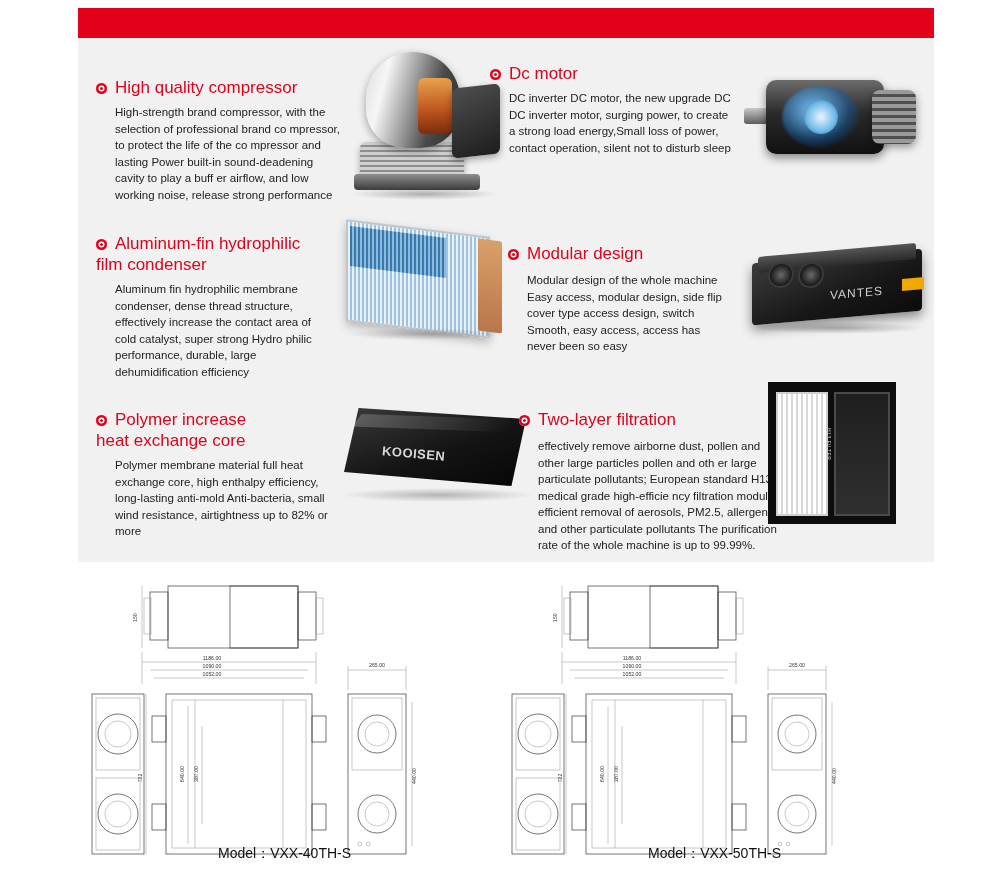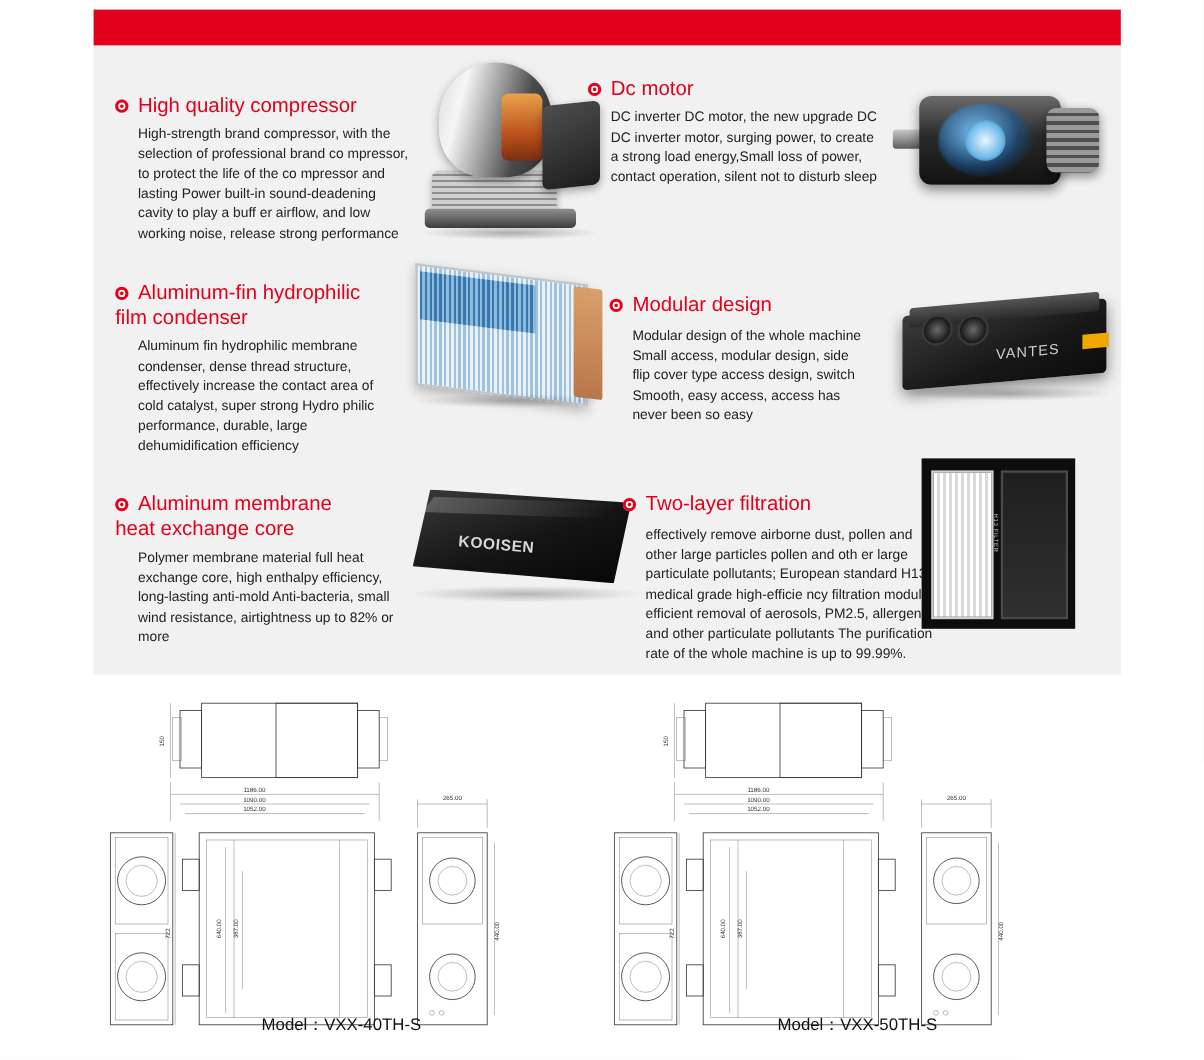--- a/index.html
+++ b/index.html
@@ -271,36 +271,36 @@
     <div class="cond-core"></div>
     <div class="cond-blue"></div>
     <div class="cond-end"></div>
     <div class="cond-shadow"></div>
   </div>
 
   <div class="feature" style="left:508px;top:222px;width:240px;">
     <div class="f-title">
       <span class="bullet"></span><span class="t">Modular design</span>
     </div>
-    <div class="f-body" style="margin-left:19px;width:195px;margin-top:8px;">Modular design of the whole machine Small access, modular design, side flip cover type access design, switch Smooth, easy access, access has never been so easy</div>
+    <div class="f-body" style="margin-left:19px;width:195px;margin-top:8px;">Modular design of the whole machine Easy access, modular design, side flip cover type access design, switch Smooth, easy access, access has never been so easy</div>
   </div>
 
   <div class="img modular">
     <div class="mod-body"></div>
     <div class="mod-top"></div>
     <div class="mod-fan a"></div>
     <div class="mod-fan b"></div>
     <div class="mod-logo">VANTES</div>
     <div class="mod-tag"></div>
     <div class="mod-shadow"></div>
   </div>
 
   <div class="feature" style="left:96px;top:388px;width:250px;">
     <div class="f-title">
-      <span class="bullet"></span><span class="t">Aluminum membrane
+      <span class="bullet"></span><span class="t">Polymer increase
 heat exchange core</span>
     </div>
     <div class="f-body" style="margin-left:19px;width:215px;margin-top:2px;">Polymer membrane material full heat exchange core, high enthalpy efficiency, long-lasting anti-mold Anti-bacteria, small wind resistance, airtightness up to 82% or more</div>
   </div>
 
   <div class="img core">
     <div class="core-body"></div>
     <div class="core-hl"></div>
     <div class="core-logo">KOOISEN</div>
     <div class="core-shadow"></div>

